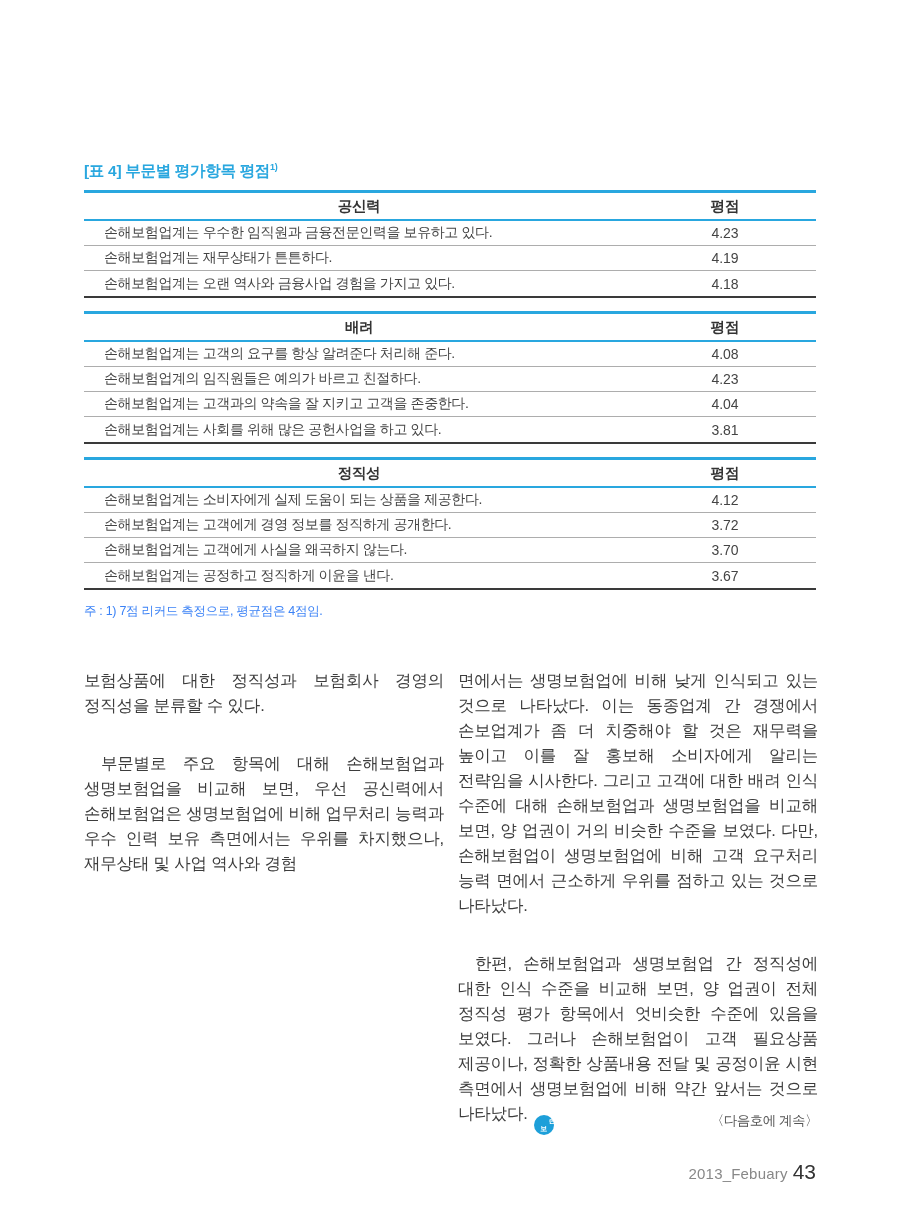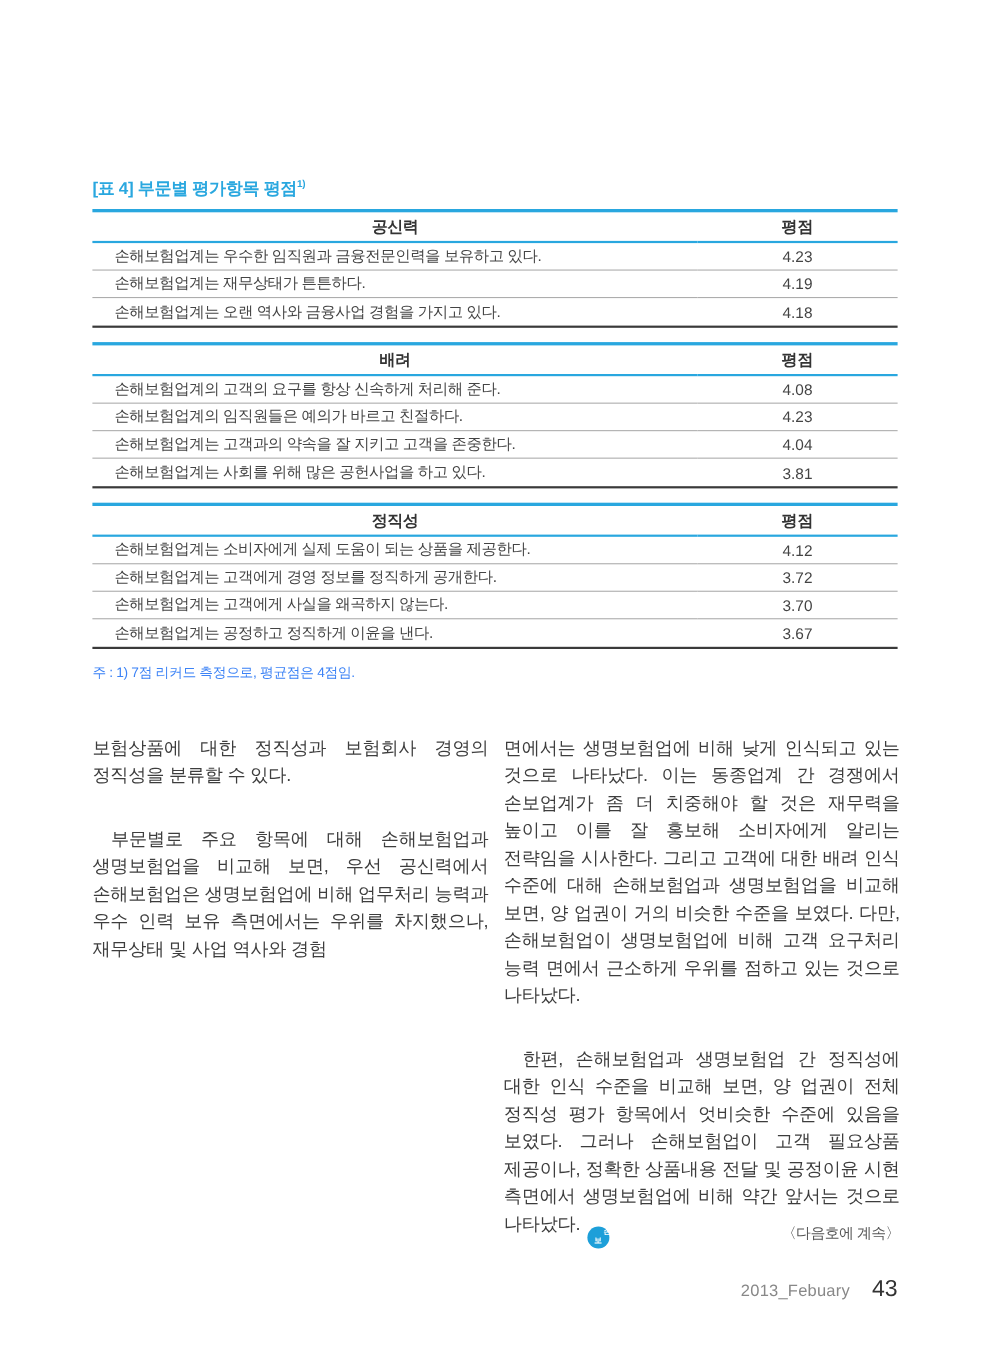--- a/index.html
+++ b/index.html
@@ -61,21 +61,21 @@
     font-size:7px; line-height:7.5px; width:20px; word-break:break-all;
     padding:1px; font-weight:bold;
   }
   .continue-note {
     position:absolute; right:0; bottom:2px;
     font-size:13.5px; color:#555; letter-spacing:-0.5px;
   }
 
   .footer {
     position:absolute; right:84px; top:1160px;
-    display:flex; align-items:baseline; gap:20px;
+    display:flex; align-items:baseline; gap:5px;
   }
   .footer .issue { font-size:15px; color:#888; letter-spacing:0.2px; }
   .footer .pagenum { font-size:21px; color:#333; }
 </style>
 </head>
 <body>
 
 <div class="page">
   <div class="content">
 
@@ -102,21 +102,21 @@
       </div>
     </div>
 
     <div class="tbl">
       <div class="t-row t-head">
         <div class="t-cell-item">배려</div>
         <div class="t-cell-score">평점</div>
       </div>
       <div class="t-body">
         <div class="t-row">
-          <div class="t-cell-item">손해보험업계의 고객의 요구를 항상 신속하게 처리해 준다.</div>
+          <div class="t-cell-item">손해보험업계는 고객의 요구를 항상 알려준다 처리해 준다.</div>
           <div class="t-cell-score">4.08</div>
         </div>
         <div class="t-row">
           <div class="t-cell-item">손해보험업계의 임직원들은 예의가 바르고 친절하다.</div>
           <div class="t-cell-score">4.23</div>
         </div>
         <div class="t-row">
           <div class="t-cell-item">손해보험업계는 고객과의 약속을 잘 지키고 고객을 존중한다.</div>
           <div class="t-cell-score">4.04</div>
         </div>

